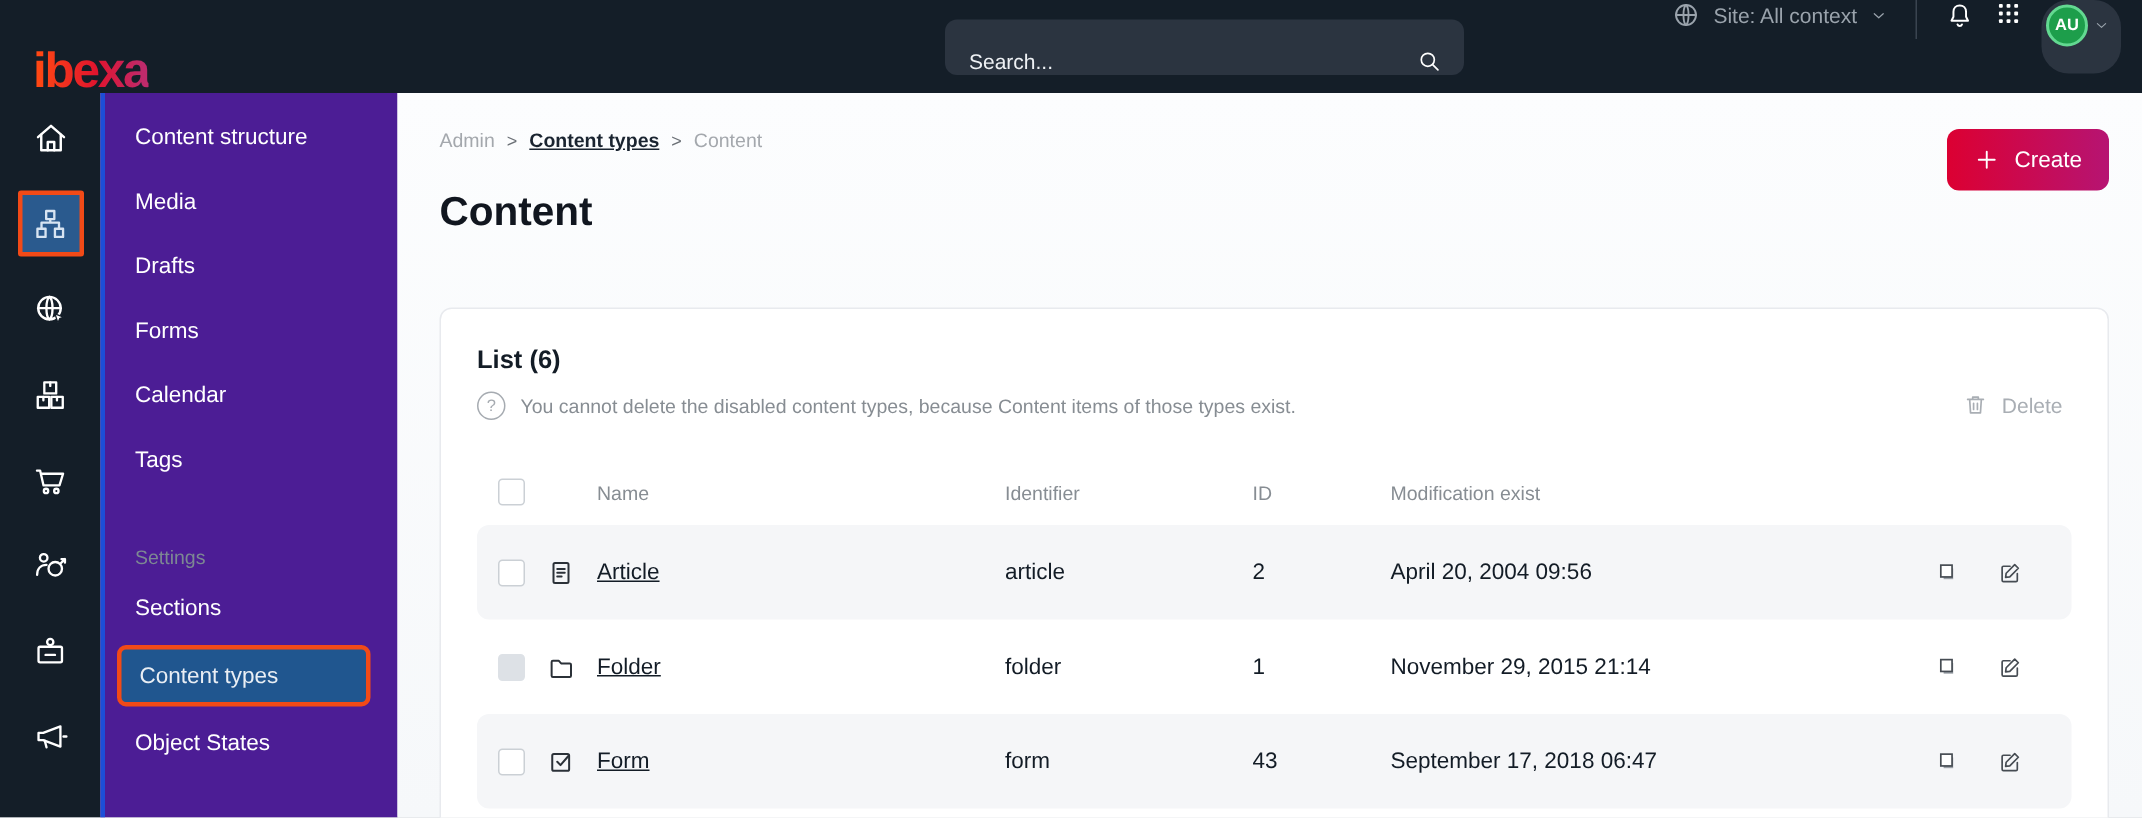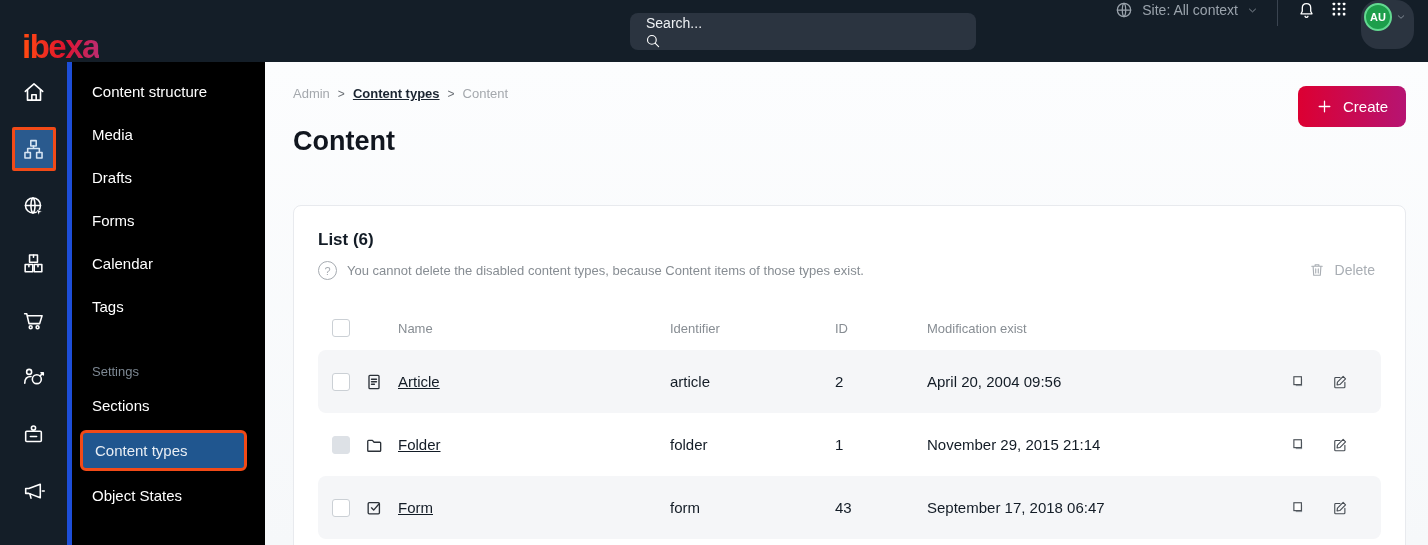--- a/index.html
+++ b/index.html
@@ -9,43 +9,43 @@
     box-shadow:inset 0 0 0 1px #cbd0d5;
   }
   .ic{fill:none;stroke:currentColor;stroke-width:1.5;stroke-linecap:round;stroke-linejoin:round;}
 
   
   .topbar{position:absolute;top:0;left:0;right:0;height:62px;background:#141e28;z-index:5;}
   .logo{position:absolute;left:22px;top:28px;font-size:33px;font-weight:bold;letter-spacing:-1.5px;
     background:linear-gradient(90deg,#ff4713 5%,#e0142e 55%,#bf2a6b 95%);
     -webkit-background-clip:text;background-clip:text;color:transparent;}
   .search{position:absolute;left:630px;top:13px;width:346px;height:37px;background:#2b3440;
-    border-radius:8px;display:flex;align-items:flex-start;padding:0 14px;box-sizing:border-box;flex-direction:column;}
+    border-radius:8px;display:flex;align-items:flex-end;padding:0 14px;box-sizing:border-box;}
   .search input{background:transparent;border:none;outline:none;color:#fff;font-size:14px;flex:1;
     font-family:"Liberation Sans",sans-serif;}
   .search input::placeholder{color:#eef1f4;opacity:1;}
   .topbar-right{position:absolute;right:14px;top:0;height:70px;display:flex;align-items:flex-start;gap:13px;}
   .site-context{display:flex;align-items:center;gap:8px;color:#9aa3ac;font-size:14px;cursor:pointer;}
   .tb-divider{width:1px;height:26px;background:#3a4450;margin:0 5px;}
   .avatar-pill{display:flex;align-items:center;gap:3px;background:#2b3440;border-radius:18px;
     padding:3px 7px 18px 3px;cursor:pointer;}
   .avatar{width:28px;height:28px;border-radius:50%;background:#1d9e4b;border:2px solid #63d991;
     color:#fff;font-size:11px;font-weight:bold;display:flex;align-items:center;justify-content:center;
     box-sizing:border-box;}
 
   
   .icon-sidebar{position:absolute;left:0;top:62px;bottom:0;width:67px;background:#141e28;
     display:flex;flex-direction:column;align-items:center;padding-top:8px;gap:13px;box-sizing:border-box;}
   .icon-item{width:44px;height:44px;display:flex;align-items:center;justify-content:center;
     color:#fff;cursor:pointer;box-sizing:border-box;flex:0 0 auto;}
   .icon-item.active{background:#2a5a8e;border:3px solid #f24a17;border-radius:2px;color:#d7e4f2;}
 
   
-  .menu-sidebar{position:absolute;left:67px;top:62px;bottom:0;width:198px;background:#000000;
-    border-left:5px solid #1d4ed8;box-sizing:border-box;padding-top:8px;text-align:right;}
+  .menu-sidebar{position:absolute;left:67px;top:62px;bottom:0;width:198px;background:#4c1d95;
+    border-left:3px solid #1d4ed8;box-sizing:border-box;padding-top:8px;text-align:right;}
   .menu-item{height:43px;display:flex;align-items:center;padding-left:20px;color:#fff;
     font-size:15px;cursor:pointer;box-sizing:border-box;}
   .section-label{margin-top:30px;height:26px;display:flex;align-items:center;padding-left:20px;
     color:#7d8893;font-size:13px;}
   .menu-item.active{background:#20568f;border:3px solid #f24a17;border-radius:6px;
     margin:3px 18px 3px 8px;padding-left:12px;height:41px;color:#e9eef4;}
 
   
   .main{position:absolute;left:265px;top:62px;right:0;bottom:0;
     background:linear-gradient(180deg,#fcfdfe,#f6f8fa);}

